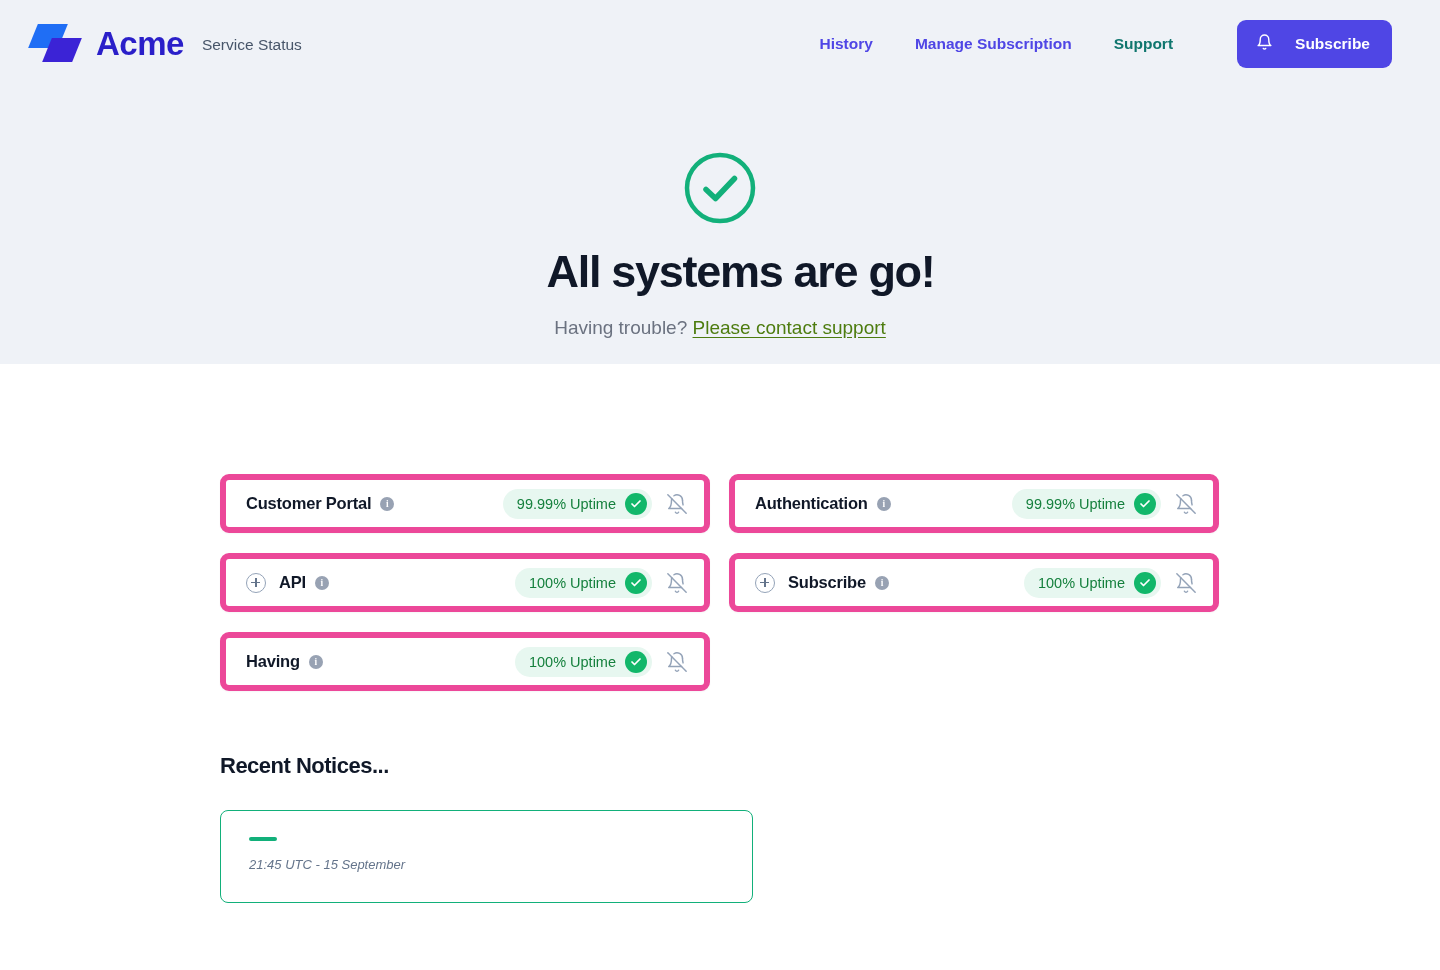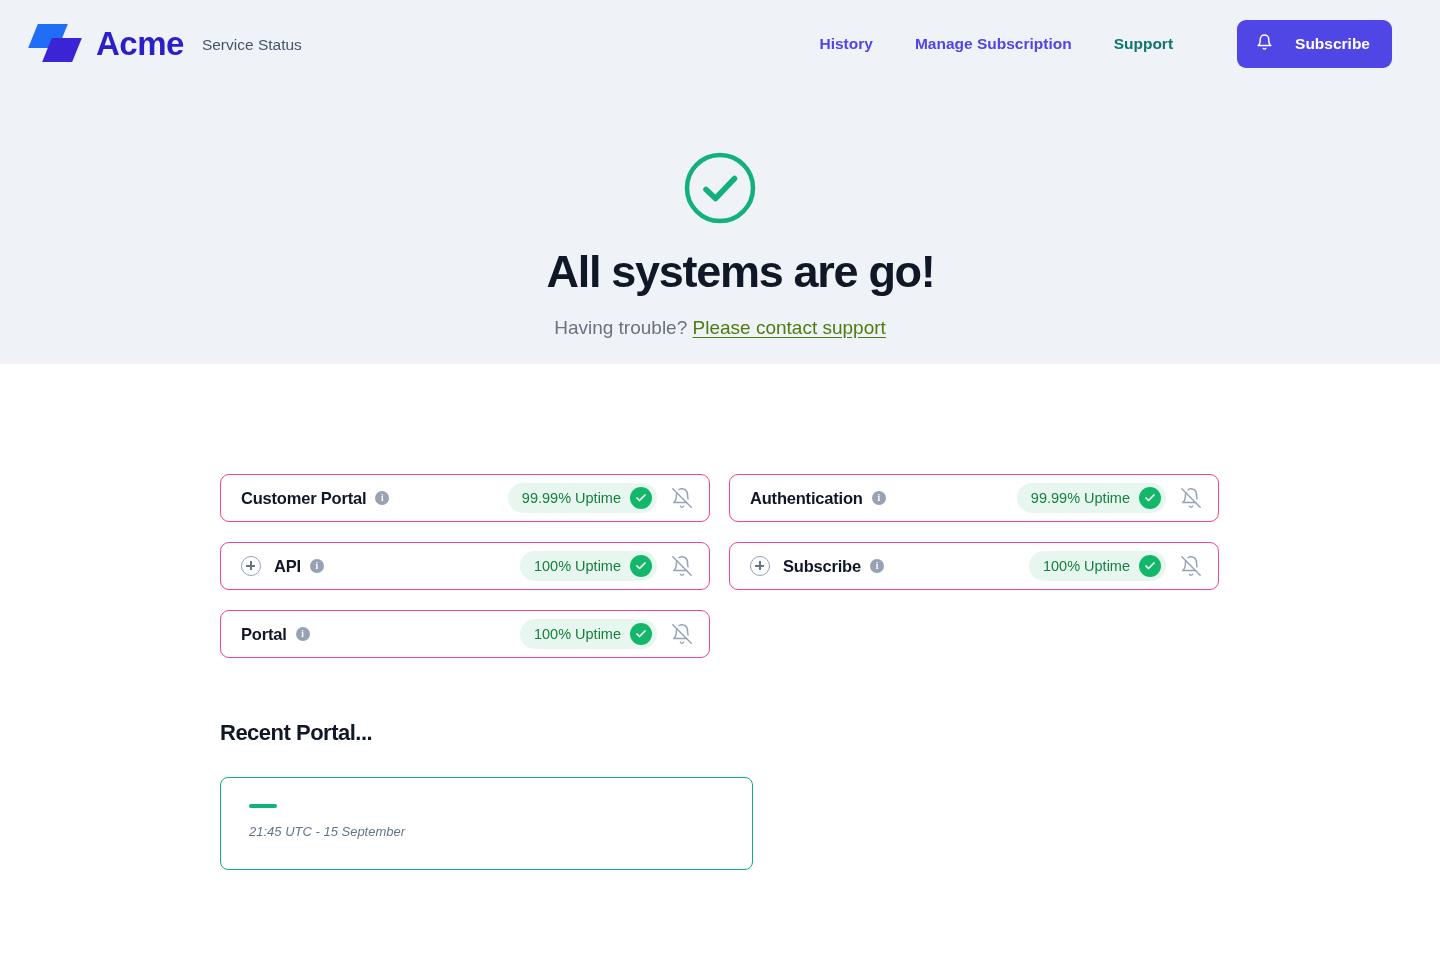--- a/index.html
+++ b/index.html
@@ -148,23 +148,23 @@
     width: 1000px;
     margin: 0 auto;
     display: grid;
     grid-template-columns: 490px 490px;
     column-gap: 19px;
     row-gap: 20px;
   }
 
   .service-card {
     background: #ffffff;
-    border: 1px solid #ec4899;
+    border: 6px solid #ec4899;
     border-radius: 9px;
-    height: 48px;
+    height: 59px;
     display: flex;
     align-items: center;
     padding: 0 16px 0 20px;
     box-shadow: 0 1px 2px rgba(16, 24, 40, 0.04);
   }
 
   .expand-icon {
     width: 20px;
     height: 20px;
     border: 1.4px solid #94a3b8;
@@ -436,21 +436,21 @@
             <path d="M18.63 13A17.9 17.9 0 0 1 18 8"></path>
             <path d="M6.26 6.26A5.86 5.86 0 0 0 6 8c0 7-3 9-3 9h14"></path>
             <path d="M18 8a6 6 0 0 0-9.33-5"></path>
             <line x1="2" y1="2" x2="22" y2="22"></line>
           </svg>
         </span>
       </div>
     </div>
 
     <div class="service-card">
-      <span class="service-name">Portal</span>
+      <span class="service-name">Having</span>
       <span class="info-icon">i</span>
       <div class="card-right">
         <div class="uptime-pill">
           <span class="uptime-text">100% Uptime</span>
           <span class="uptime-check">
             <svg width="12" height="12" viewBox="0 0 24 24" fill="none" stroke="#ffffff" stroke-width="3.5" stroke-linecap="round" stroke-linejoin="round">
                 <path d="M20 6 9 17l-5-5"></path>
               </svg>
           </span>
         </div>
@@ -463,19 +463,19 @@
             <line x1="2" y1="2" x2="22" y2="22"></line>
           </svg>
         </span>
       </div>
     </div>
 
   </div>
 </div>
 
 <div class="notices">
-  <h2 class="notices-title">Recent Portal...</h2>
+  <h2 class="notices-title">Recent Notices...</h2>
 
   <div class="notice-card">
     <div class="notice-dash"></div>
     <div class="notice-time">21:45 UTC - 15 September</div>
   </div>
 </div>
 
 </body></html>

